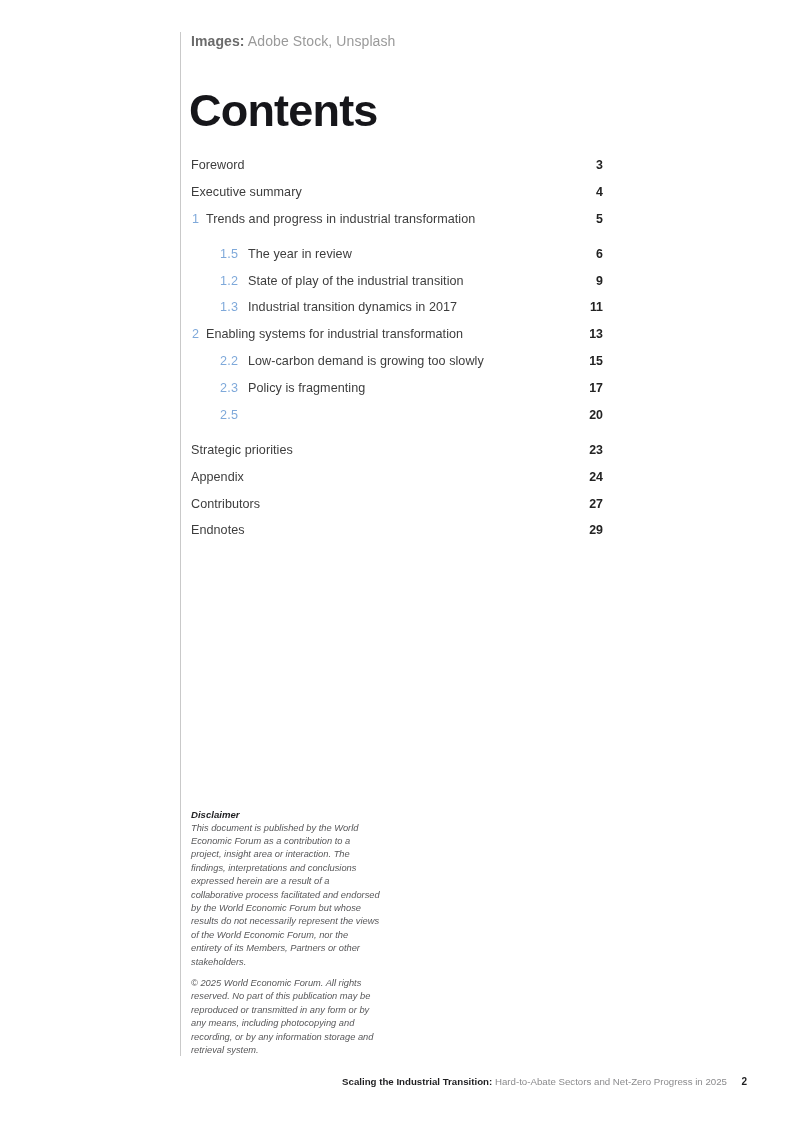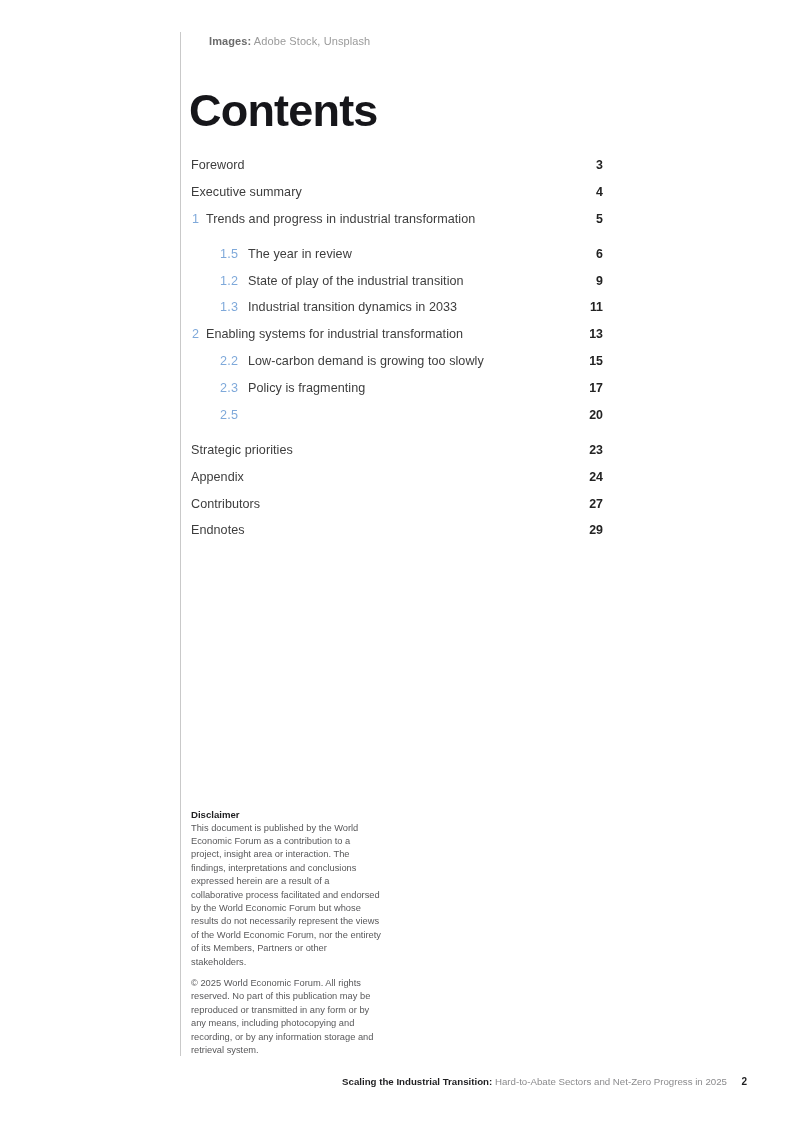--- a/index.html
+++ b/index.html
@@ -25,23 +25,23 @@
     left: 180px;
     top: 32px;
     width: 1px;
     height: 1024px;
     background: #c9c9c9;
   }
 
   
   .credit {
     position: absolute;
-    left: 209px;
+    left: 191px;
     top: 34px;
-    font-size: 11px;
+    font-size: 14px;
     line-height: 14px;
     color: #9a9a9a;
     letter-spacing: 0.1px;
   }
   .credit .lbl {
     color: #6b6b6b;
     font-weight: bold;
   }
 
   
@@ -109,20 +109,21 @@
 
   
   .disclaimer {
     position: absolute;
     left: 191px;
     top: 808px;
     width: 190px;
     font-size: 9.3px;
     line-height: 13.4px;
     color: #58585a;
+    font-style: italic;
   }
   .disclaimer h4 {
     margin: 0 0 0 0;
     font-size: 9.6px;
     line-height: 13.6px;
     font-weight: bold;
     color: #1f1f21;
   }
   .disclaimer p {
     margin: 0;
@@ -195,21 +196,21 @@
         <span class="lbl">The year in review</span>
         <span class="pg">6</span>
       </div>
       <div class="toc-row lvl2">
         <span class="num">1.2</span>
         <span class="lbl">State of play of the industrial transition</span>
         <span class="pg">9</span>
       </div>
       <div class="toc-row lvl2">
         <span class="num">1.3</span>
-        <span class="lbl">Industrial transition dynamics in 2033</span>
+        <span class="lbl">Industrial transition dynamics in 2017</span>
         <span class="pg">11</span>
       </div>
       <div class="toc-row lvl1">
         <span class="num">2</span>
         <span class="lbl">Enabling systems for industrial transformation</span>
         <span class="pg">13</span>
       </div>
       <div class="toc-row lvl2">
         <span class="num">2.2</span>
         <span class="lbl">Low-carbon demand is growing too slowly</span>

